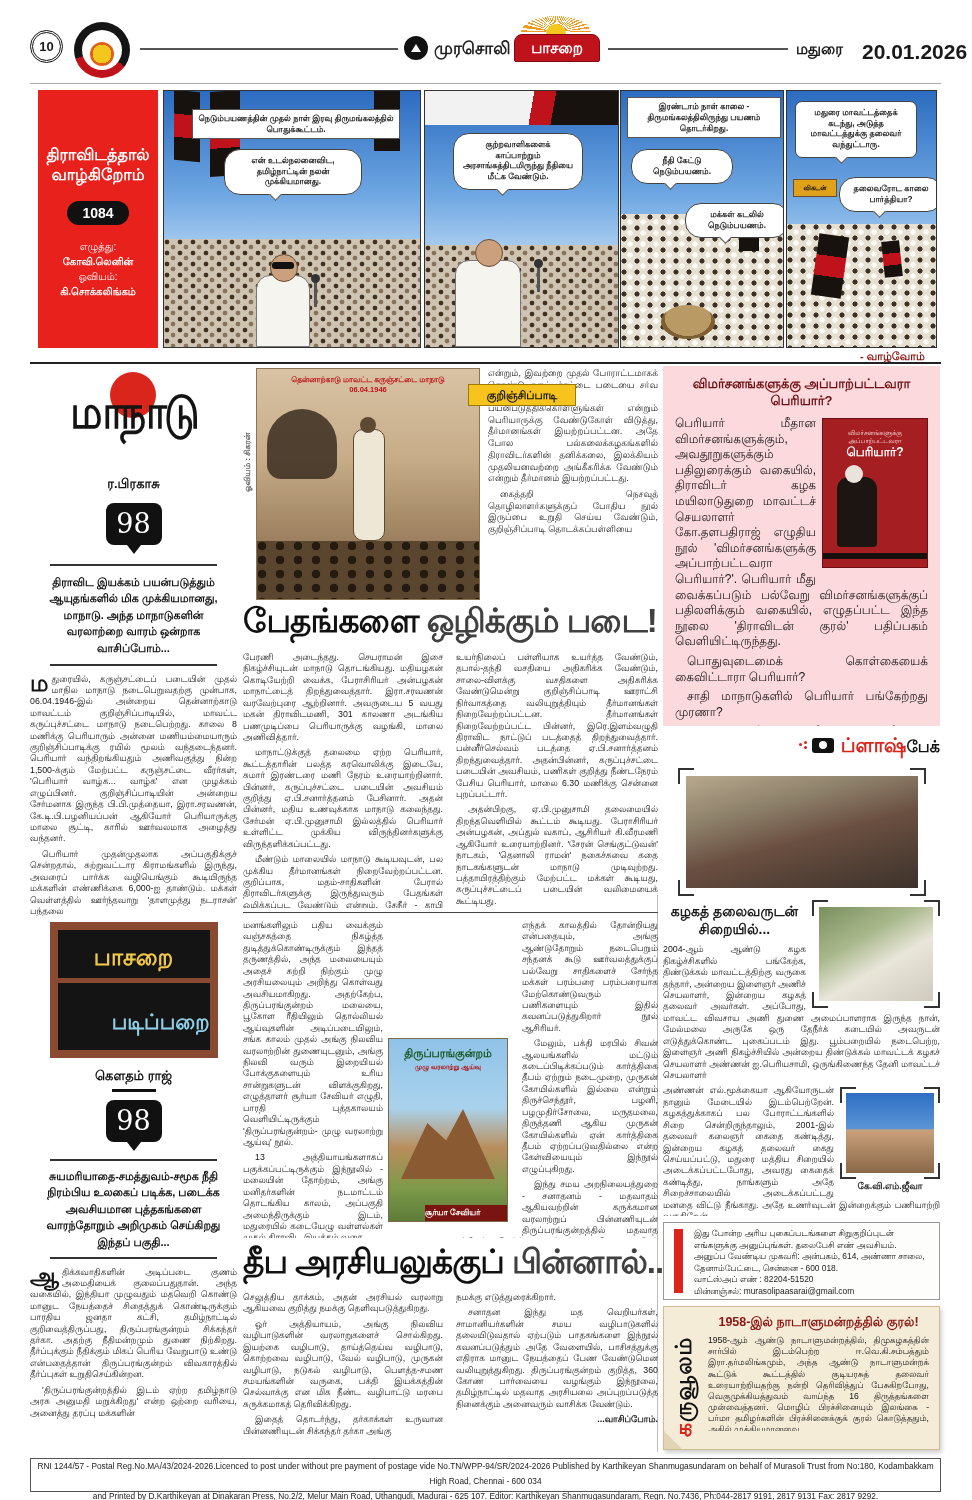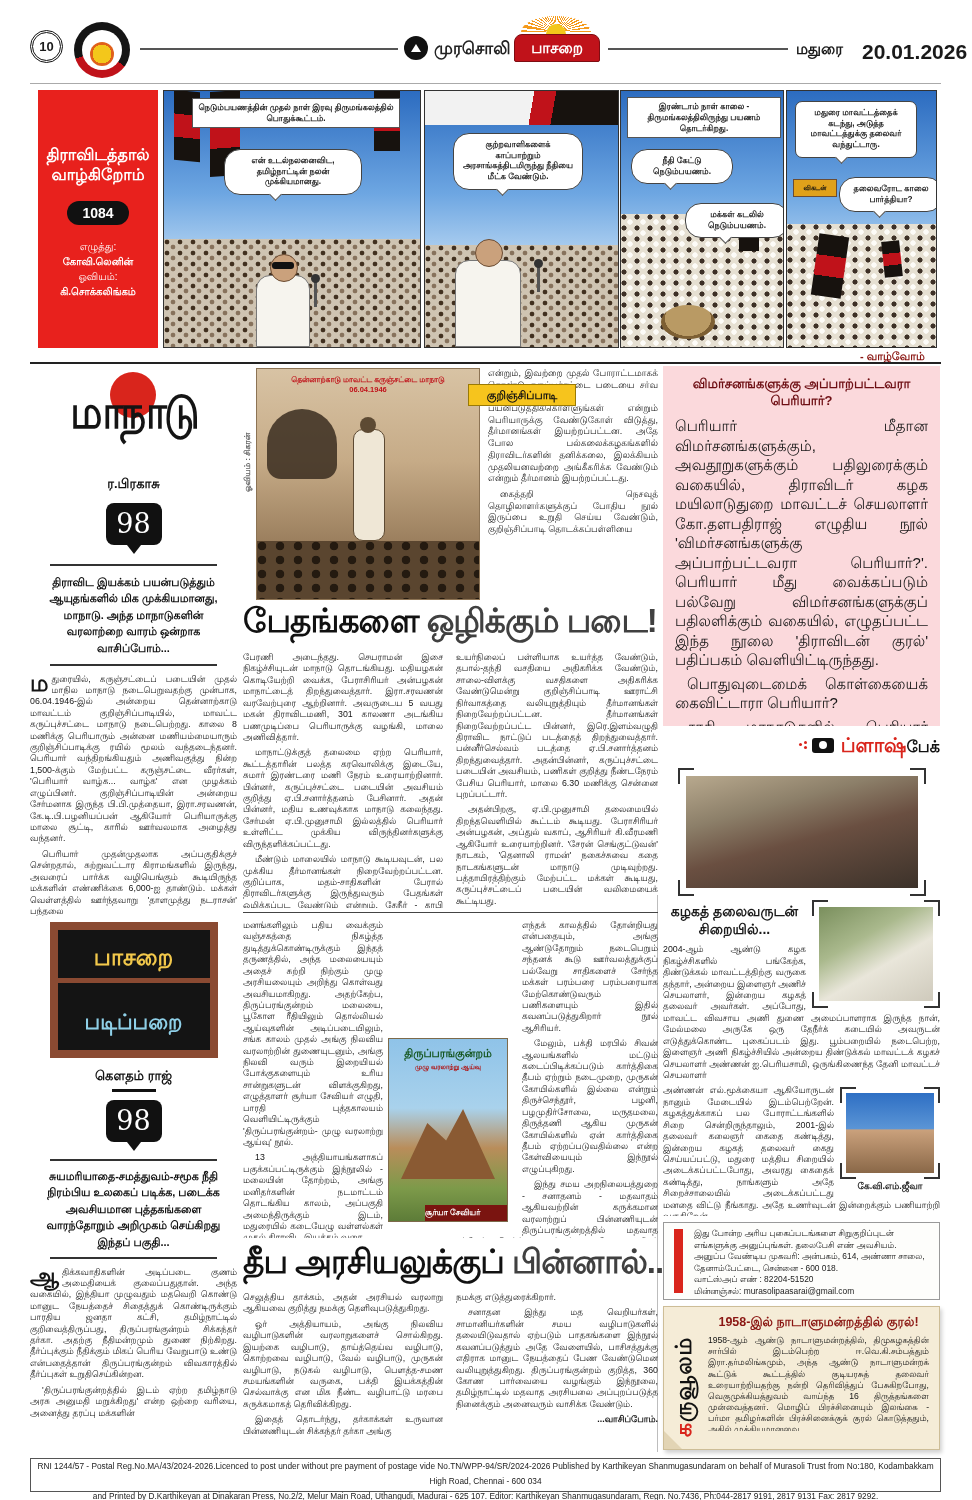--- a/index.html
+++ b/index.html
@@ -81,21 +81,21 @@
         <div style="font-weight:bold;">கோவி.லெனின்</div>
         <div>ஓவியம்:</div>
         <div style="font-weight:bold;">கி.சொக்கலிங்கம்</div>
       </div>
     </div>
 
     <div class="panel sky" style="left:125px;width:256px;">
       <div class="flag" style="left:10px;top:0;width:26px;height:70px;transform:skewY(6deg);"></div>
       <div class="flag" style="left:46px;top:0;width:30px;height:85px;transform:skewY(-4deg);"></div>
       <div class="flag" style="left:210px;top:0;width:26px;height:60px;"></div>
-      <div class="cap" style="left:28px;top:7px;width:196px;">நெடும்பயணத்தின் முதல் நாள் இரவு திருமங்கலத்தில் பொதுக்கூட்டம்.</div>
+      <div class="cap" style="left:28px;top:18px;width:196px;">நெடும்பயணத்தின் முதல் நாள் இரவு திருமங்கலத்தில் பொதுக்கூட்டம்.</div>
       <div class="bub" style="left:60px;top:58px;width:120px;">என் உடல்நலனைவிட, தமிழ்நாட்டின் நலன் முக்கியமானது.</div>
       <div class="crowd" style="height:42%;"></div>
       <div class="speaker" style="left:92px;bottom:0;">
         <div class="head"></div>
           <div class="glasses"></div>
       </div>
       <div class="mic" style="left:150px;bottom:40px;"></div>
     </div>
 
     <div class="panel sky" style="left:582px;width:162px;">
@@ -147,21 +147,21 @@
     <div class="hr2" style="margin:0 20px;"></div>
     <div class="bt" style="margin-top:8px;height:242px;overflow:hidden;">
       <p class="noind dropcap">மதுரையில், கருஞ்சட்டைப் படையின் முதல் மாநில மாநாடு நடைபெறுவதற்கு முன்பாக, 06.04.1946-இல் அன்றைய தென்னாற்காடு மாவட்டம் குறிஞ்சிப்பாடியில், மாவட்ட கருப்புச்சட்டை மாநாடு நடைபெற்றது. காலை 8 மணிக்கு பெரியாரும் அன்னை மணியம்மையாரும் குறிஞ்சிப்பாடிக்கு ரயில் மூலம் வந்தடைந்தனர். பெரியார் வந்திறங்கியதும் அணிவகுத்து நின்ற 1,500-க்கும் மேற்பட்ட கருஞ்சட்டை வீரர்கள், 'பெரியார் வாழ்க... வாழ்க' என முழக்கம் எழுப்பினர். குறிஞ்சிப்பாடியின் அன்றைய சேர்மனாக இருந்த பி.பி.முத்தையா, இரா.சரவணன், கே.டி.பி.பழனியப்பன் ஆகியோர் பெரியாருக்கு மாலை சூட்டி, காரில் ஊர்வலமாக அழைத்து வந்தனர்.</p>
       <p>பெரியார் முதன்முதலாக அப்பகுதிக்குச் சென்றதால், சுற்றுவட்டார கிராமங்களில் இருந்து, அவரைப் பார்க்க வழியெங்கும் கூடியிருந்த மக்களின் எண்ணிக்கை 6,000-ஐ தாண்டும். மக்கள் வெள்ளத்தில் ஊர்ந்தவாறு 'தாளமுத்து நடராசன்' பந்தலை</p>
     </div>
   </div>
 
   <div class="abs" style="left:30px;top:922px;width:207px;">
     <div style="margin:0 auto;width:152px;height:120px;background:#141414;border:8px solid #8a4a32;display:flex;flex-direction:column;justify-content:space-around;">
       <div style="text-align:center;font-size:23px;font-weight:800;color:#f2c84b;border-bottom:5px solid #8a4a32;padding-bottom:4px;">பாசறை</div>
-      <div style="text-align:center;font-size:21px;font-weight:800;color:#8fd0e8;">படிப்பறை</div>
+      <div style="text-align:right;font-size:21px;font-weight:800;color:#8fd0e8;">படிப்பறை</div>
     </div>
     <div class="author" style="margin-top:10px;">கௌதம் ராஜ்</div>
     <div style="margin:4px auto 0;width:44px;height:3px;background:#111;"></div>
     <div style="margin:8px auto 0;width:56px;">
       <div class="badge">98</div>
       <div class="badge-tri"></div>
     </div>
     <div class="hr2" style="margin:8px 20px 0;"></div>
     <div class="intro" style="margin:7px 4px;">சுயமரியாதை-சமத்துவம்-சமூக நீதி நிரம்பிய உலகைப் படிக்க, படைக்க அவசியமான புத்தகங்களை வாரந்தோறும் அறிமுகம் செய்கிறது இந்தப் பகுதி...</div>
     <div class="hr2" style="margin:0 20px;"></div>
@@ -238,21 +238,29 @@
     <p>இதைத் தொடர்ந்து, தர்காக்கள் உருவான பின்னணியுடன் சிக்கந்தர் தர்கா அங்கு</p>
   </div>
   <div class="abs bt" style="left:456px;top:1292px;width:202px;height:160px;overflow:hidden;">
     <p class="noind">நமக்கு எடுத்துரைக்கிறார்.</p>
     <p>சனாதன இந்து மத வெறியர்கள், சாமானியர்களின் சமய வழிபாடுகளில் தலையிடுவதால் ஏற்படும் பாதகங்களை இந்நூல் கவனப்படுத்தும் அதே வேளையில், பாசிசத்துக்கு எதிராக மானுட நேயத்தைப் பேண வேண்டுமென வலியுறுத்துகிறது. திருப்பரங்குன்றம் குறித்த, 360 கோண பார்வையை வழங்கும் இந்நூலை, தமிழ்நாட்டில் மதவாத அரசியலை அப்புறப்படுத்த நினைக்கும் அனைவரும் வாசிக்க வேண்டும்.</p>
     <p class="noind" style="text-align:right;font-weight:800;">...வாசிப்போம்.</p>
   </div>
 
   <div class="abs" style="left:663px;top:366px;width:277px;height:360px;background:#fbd9dc;padding:10px 12px;box-sizing:border-box;overflow:hidden;">
     <div style="text-align:center;font-size:13px;font-weight:800;color:#6e0f14;margin-bottom:6px;">விமர்சனங்களுக்கு அப்பாற்பட்டவரா பெரியார்?</div>
-    <div class="bt" style="font-size:15px;">
+    <div style="float:right;width:104px;height:148px;margin:2px 0 4px 6px;background:#a51e22;border:1px solid #6e0f14;position:relative;overflow:hidden;">
+      <div style="margin-top:10px;text-align:center;font-size:6.5px;color:#f3d9da;">விமர்சனங்களுக்கு</div>
+      <div style="text-align:center;font-size:6.5px;color:#f3d9da;">அப்பாற்பட்டவரா</div>
+      <div style="text-align:center;font-size:12px;font-weight:800;color:#fff;">பெரியார்?</div>
+      <div style="position:absolute;left:14px;top:58px;width:40px;height:70px;background:#1c1511;border-radius:12px 12px 4px 4px;"></div>
+      <div style="position:absolute;left:22px;top:46px;width:18px;height:18px;border-radius:50%;background:#e8e4da;"></div>
+      <div style="position:absolute;left:0;bottom:8px;width:100%;height:6px;background:#17100d;"></div>
+    </div>
+    <div class="bt" style="font-size:12px;">
       <p class="noind">பெரியார் மீதான விமர்சனங்களுக்கும், அவதூறுகளுக்கும் பதிலுரைக்கும் வகையில், திராவிடர் கழக மயிலாடுதுறை மாவட்டச் செயலாளர் கோ.தளபதிராஜ் எழுதிய நூல் 'விமர்சனங்களுக்கு அப்பாற்பட்டவரா பெரியார்?'. பெரியார் மீது வைக்கப்படும் பல்வேறு விமர்சனங்களுக்குப் பதிலளிக்கும் வகையில், எழுதப்பட்ட இந்த நூலை 'திராவிடன் குரல்' பதிப்பகம் வெளியிட்டிருந்தது.</p>
       <p>பொதுவுடைமைக் கொள்கையைக் கைவிட்டாரா பெரியார்?</p>
       <p>சாதி மாநாடுகளில் பெரியார் பங்கேற்றது முரணா?</p>
       <p>தாழ்த்தப்பட்டோர் ரவிக்கை அணிவதை விமர்சித்தாரா பெரியார்?</p>
       <p>தமிழைக் கொச்சைப்படுத்தினாரா பெரியார்? எனப் பல கேள்விகளுக்குப் பதில் அளிக்கிறது இந்த நூல்.</p>
 
     </div>
   </div>
 
   <div class="abs" style="left:663px;top:734px;width:277px;text-align:right;">

